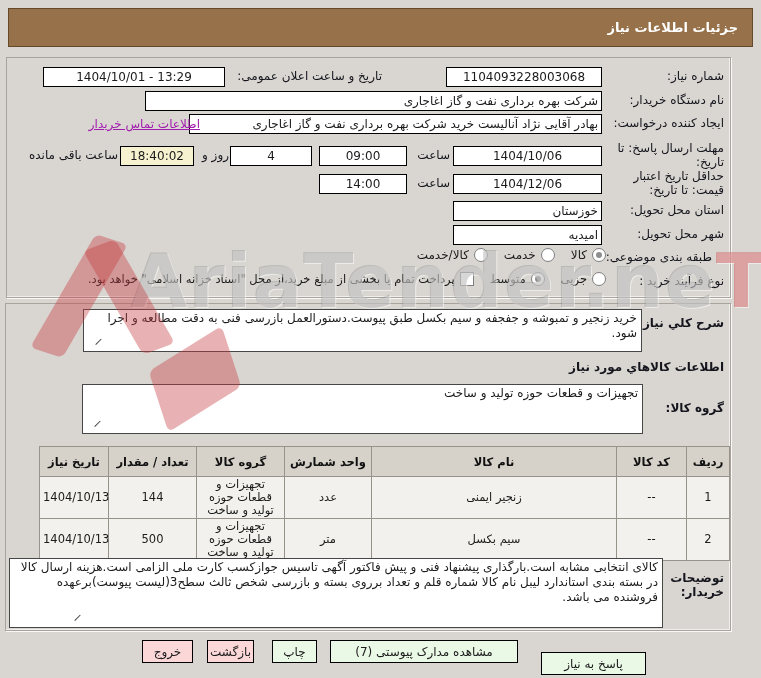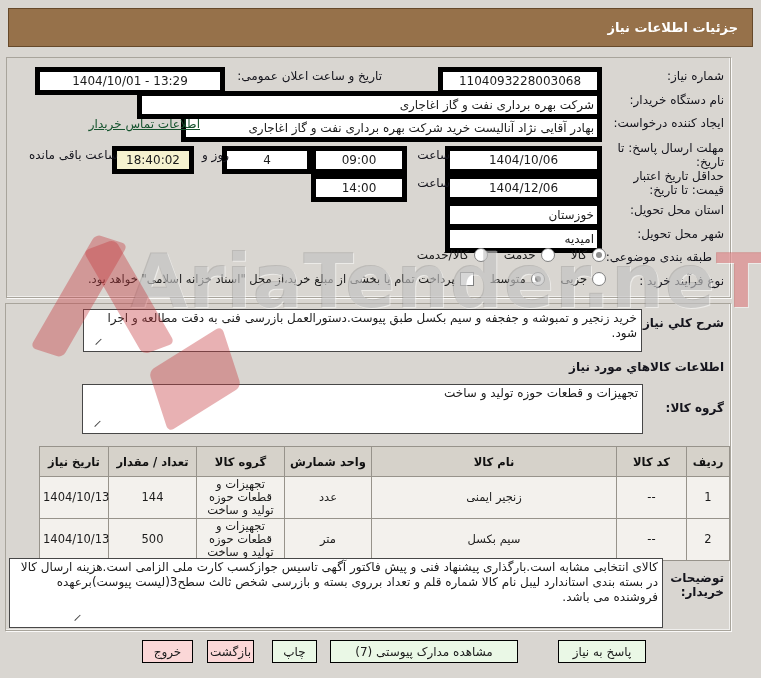--- a/index.html
+++ b/index.html
@@ -21,33 +21,33 @@
     border:1px solid #a8a49b;
     box-shadow:1px 1px 0 rgba(255,255,255,.85), inset -1px -1px 0 rgba(255,255,255,.6);
   }
   
   .panel1{top:57px;right:30px;left:6px;height:239px;}
   .panel2{top:303px;right:30px;left:5px;height:326px;}
   .lbl{position:absolute;white-space:nowrap;color:#15151d;}
   .lbl.wrap{white-space:normal;line-height:14px;text-align:right;}
   .b{font-weight:bold;}
   .ibox{
-    position:absolute;background:#fff;border:5px solid #000000;
+    position:absolute;background:#fff;border:1px solid #000000;
     height:18px;line-height:18px;padding:0 3px;overflow:hidden;white-space:nowrap;
   }
   .center{text-align:center;}
   .ltr{direction:ltr;}
   .yellow{background:#f6f2d0;}
   .tarea{
     position:absolute;background:#fff;border:1px solid #474747;
     padding:1px 4px;line-height:15px;overflow:hidden;text-align:right;
   }
   .grip{position:absolute;left:2px;bottom:2px;width:8px;height:1px;background:#444;
     transform:rotate(-45deg);transform-origin:left bottom;}
-  .link{position:absolute;color:#14532d;text-decoration:underline;white-space:nowrap;cursor:pointer;}
+  .link{position:absolute;color:#a21caf;text-decoration:underline;white-space:nowrap;cursor:pointer;}
   .radio-row{position:absolute;display:flex;align-items:center;gap:16px;}
   .pair{display:flex;align-items:center;gap:5px;white-space:nowrap;}
   .radio{width:12px;height:12px;border:1px solid #808080;border-radius:50%;background:#fff;position:relative;flex:0 0 auto;}
   .radio.checked::after{content:"";position:absolute;inset:3px;border-radius:50%;background:#8e8e8e;}
   .checkbox{width:12px;height:12px;border:1px solid #808080;background:#fff;flex:0 0 auto;}
   .small{font-size:11.5px;}
   table.goods{
     position:absolute;top:142px;left:33px;width:690px;
     border-collapse:collapse;table-layout:fixed;font-size:11.5px;
   }
@@ -206,21 +206,21 @@
           <td class="ltr">1404/10/13</td>
         </tr>
       </tbody>
     </table>
 
     <div class="lbl b wrap" style="top:267px;right:6px;width:62px;">توضیحات خریدار:</div>
     <div class="tarea" style="top:254px;right:67px;width:644px;height:66px;">کالای انتخابی مشابه است.بارگذاری پیشنهاد فنی و پیش فاکتور آگهی تاسیس جوازکسب کارت ملی الزامی است.هزینه ارسال  کالا در بسته بندی استاندارد لیبل نام کالا شماره قلم و تعداد  برروی بسته و بازرسی شخص ثالث سطح3(لیست پیوست)برعهده فروشنده می باشد.</div>
     <span class="grip" style="top:316px;left:69px;"></span>
   </div>
 
-  <div class="btn green" style="left:558px;width:88px;">پاسخ به نیاز</div>
+  <div class="btn green" style="left:541px;width:105px;margin-top:12px;">پاسخ به نیاز</div>
   <div class="btn green" style="left:330px;width:188px;">مشاهده مدارک پیوستی (7)</div>
   <div class="btn green" style="left:272px;width:45px;">چاپ</div>
   <div class="btn pink" style="left:207px;width:47px;">بازگشت</div>
   <div class="btn pink" style="left:142px;width:51px;">خروج</div>
 
   <div class="wm wm-text"><span>AriaTender.ne</span><span class="tail">T</span></div>
   <div class="wm wm-shape wm-r1"></div>
   <div class="wm wm-shape wm-r2"></div>
   <div class="wm wm-shape wm-r3"></div>
 

